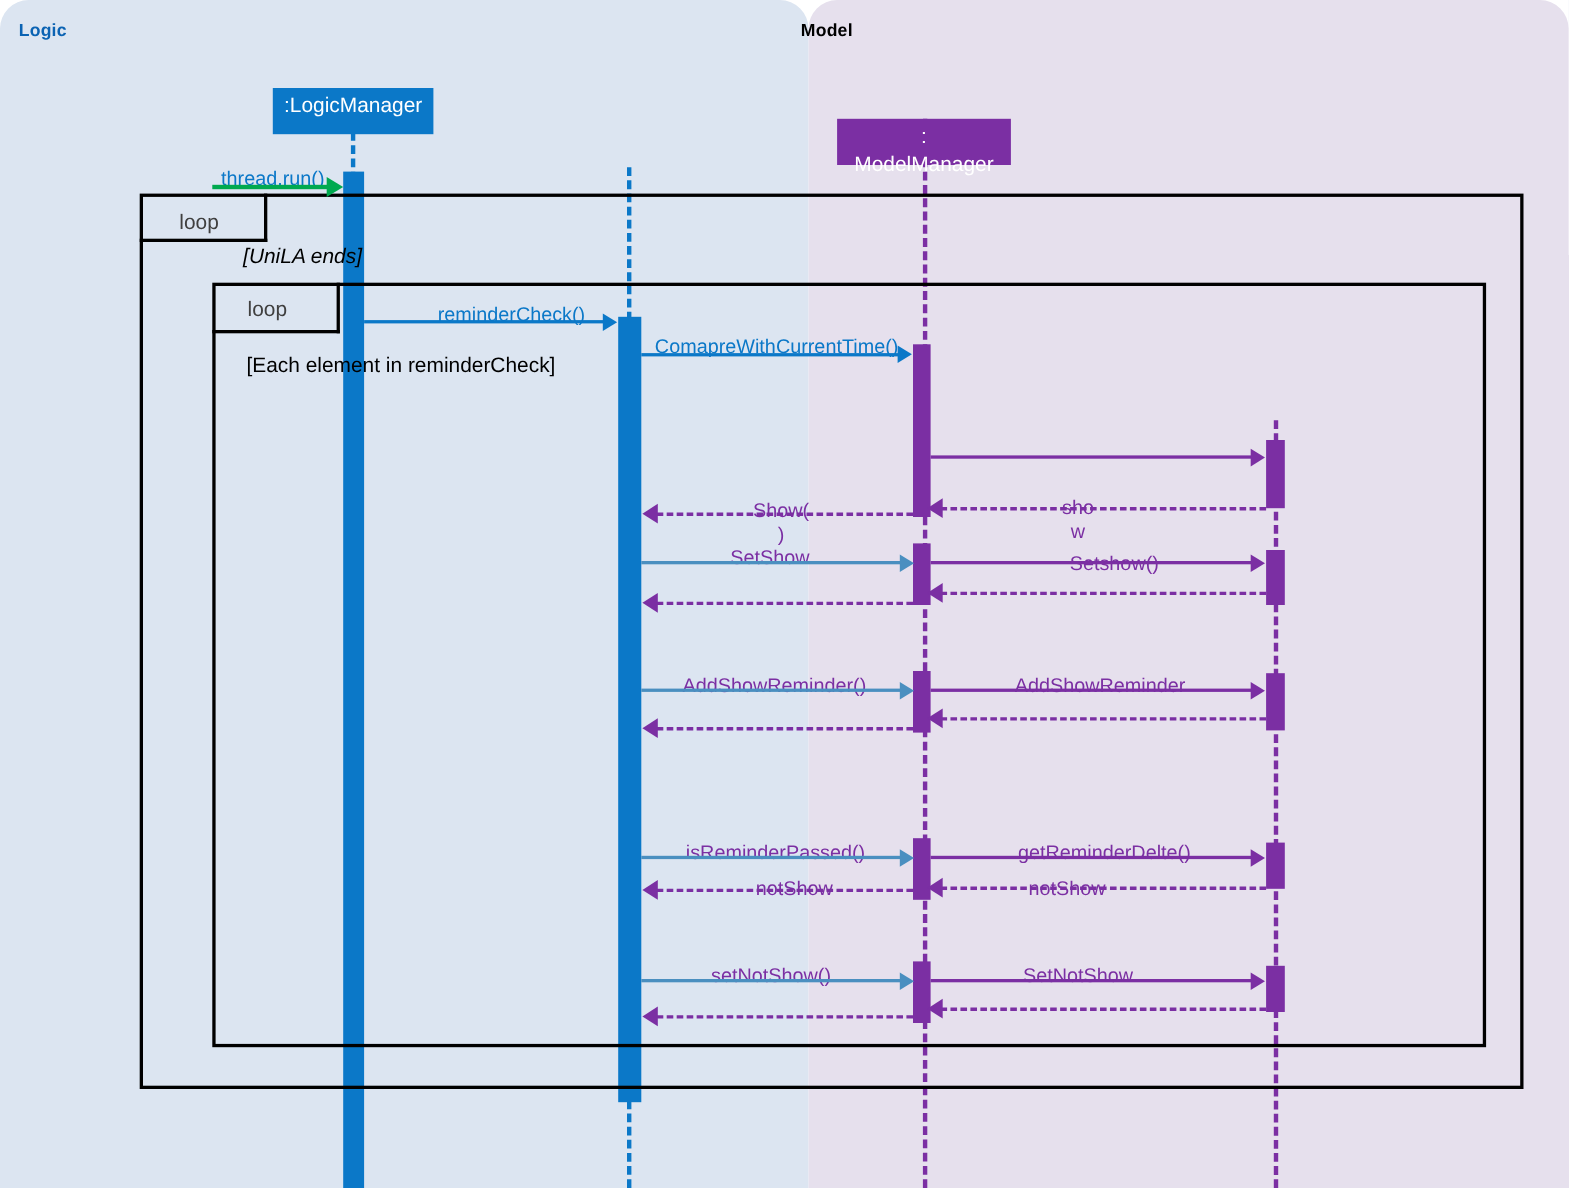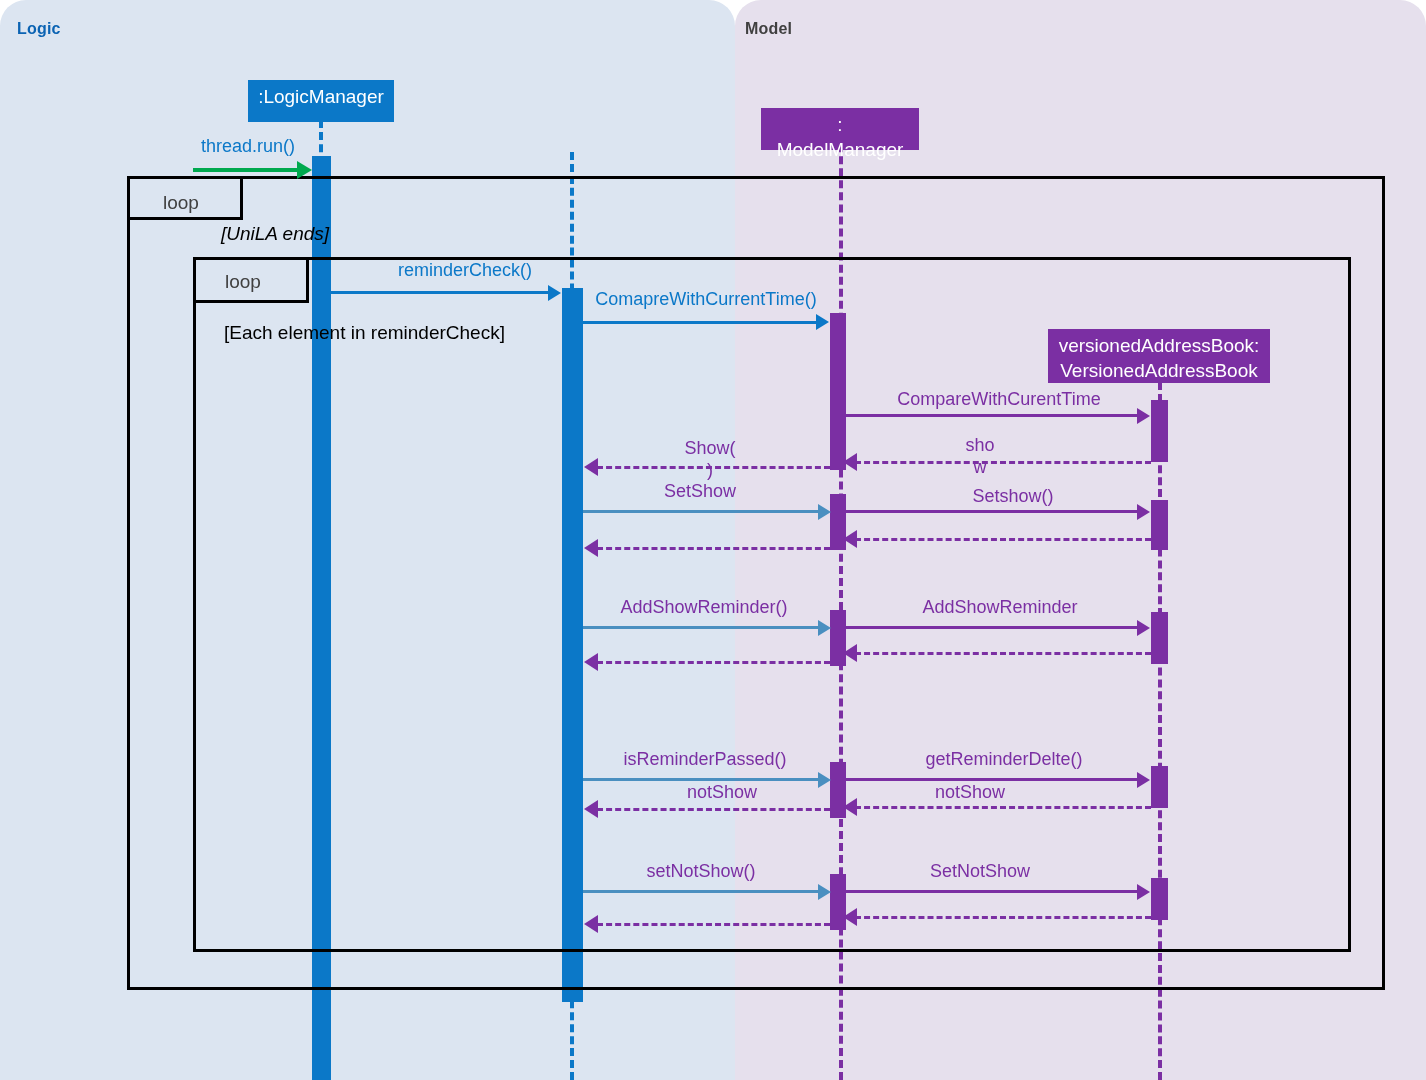--- a/index.html
+++ b/index.html
@@ -8,21 +8,21 @@
   #stage{position:absolute;left:0;top:0;width:1426px;height:1080px;}
 
   
   .panel{position:absolute;}
   .panel-logic{left:0px;top:0px;width:735px;height:1080px;
                background:#dce5f1;border-top-left-radius:26px;border-top-right-radius:26px;}
   .panel-model{left:735px;top:0px;width:691px;height:1080px;
                background:#e6e0ed;border-top-left-radius:26px;border-top-right-radius:26px;}
   .panel-title{position:absolute;font-weight:bold;font-size:16px;letter-spacing:.2px;}
   .t-logic{left:17px;top:20px;color:#0b63b3;}
-  .t-model{left:745px;top:20px;color:#404040;}
+  .t-model{left:728px;top:20px;color:#000000;}
 
   
   .lifeline{position:absolute;width:0;border-left-width:4px;border-left-style:dashed;}
   .ll-blue{border-left-color:#0b78c8;}
   .ll-purple{border-left-color:#7b2fa3;}
 
   
   .head{position:absolute;color:#ffffff;font-size:19px;line-height:25px;text-align:center;
         box-sizing:border-box;padding-top:4px;overflow:visible;white-space:pre-line;}
   .head-blue{background:#0b78c8;}
@@ -47,21 +47,21 @@
   .solid-steel{border-top:3px solid #4a8fc0;}
   .solid-purple{border-top:3px solid #7b2fa3;}
   .solid-green{border-top:4px solid #00a94f;}
   .dash-purple{border-top:3px dashed #7b2fa3;}
   .arrowhead{position:absolute;width:0;height:0;}
   .ah-r-blue{border-top:8px solid transparent;border-bottom:8px solid transparent;border-left:13px solid #0b78c8;}
   .ah-r-steel{border-top:8px solid transparent;border-bottom:8px solid transparent;border-left:13px solid #4a8fc0;}
   .ah-r-purple{border-top:8px solid transparent;border-bottom:8px solid transparent;border-left:13px solid #7b2fa3;}
   .ah-r-green{border-top:9px solid transparent;border-bottom:9px solid transparent;border-left:15px solid #00a94f;}
   .ah-l-purple{border-top:9px solid transparent;border-bottom:9px solid transparent;border-right:14px solid #7b2fa3;}
-  .mlabel{position:absolute;font-size:18px;line-height:22px;text-align:center;white-space:pre-line;}
+  .mlabel{position:absolute;font-size:18px;line-height:22px;text-align:center;white-space:pre-line;margin-top:16px;}
   .lab-blue{color:#0b78c8;}
   .lab-purple{color:#7b2fa3;}
 </style>
 </head>
 <body>
 
 <div id="stage">
 
   <div class="panel panel-logic"></div>
   <div class="panel panel-model"></div>
@@ -72,22 +72,20 @@
   <div class="lifeline ll-blue" style="left:570px;top:152px;height:928px;"></div>
   <div class="lifeline ll-purple" style="left:839px;top:108px;height:972px;"></div>
   <div class="lifeline ll-purple" style="left:1158px;top:382px;height:698px;"></div>
 
   <div class="head head-blue" style="left:248px;top:80px;width:146px;height:42px;">:LogicManager</div>
 
 
   <div class="head head-purple" style="left:761px;top:108px;width:158px;height:42px;">:
 ModelManager</div>
 
-  <div class="head head-purple" style="left:1048px;top:329px;width:222px;height:54px;">versionedAddressBook:
-VersionedAddressBook</div>
 
   <div class="act act-blue" style="left:312px;top:156px;width:19px;height:924px;"></div>
   <div class="act act-blue" style="left:562px;top:288px;width:21px;height:714px;"></div>
 
   <div class="act act-purple" style="left:830px;top:313px;width:16px;height:157px;"></div>
   <div class="act act-purple" style="left:830px;top:494px;width:16px;height:56px;"></div>
   <div class="act act-purple" style="left:830px;top:610px;width:16px;height:56px;"></div>
   <div class="act act-purple" style="left:830px;top:762px;width:16px;height:56px;"></div>
   <div class="act act-purple" style="left:830px;top:874px;width:16px;height:56px;"></div>
 
@@ -112,21 +110,20 @@
   <div class="arrowhead ah-r-green" style="left:297px;top:161px;"></div>
 
   <div class="mlabel lab-blue" style="left:370px;top:259px;width:190px;">reminderCheck()</div>
   <div class="msg solid-blue" style="left:331px;top:291px;width:218px;"></div>
   <div class="arrowhead ah-r-blue" style="left:548px;top:285px;"></div>
 
   <div class="mlabel lab-blue" style="left:578px;top:288px;width:256px;">ComapreWithCurrentTime()</div>
   <div class="msg solid-blue" style="left:583px;top:321px;width:234px;"></div>
   <div class="arrowhead ah-r-blue" style="left:816px;top:314px;"></div>
 
-  <div class="mlabel lab-purple" style="left:846px;top:388px;width:306px;">CompareWithCurentTime</div>
   <div class="msg solid-purple" style="left:846px;top:414px;width:292px;"></div>
   <div class="arrowhead ah-r-purple" style="left:1137px;top:408px;"></div>
 
   <div class="mlabel lab-purple" style="left:905px;top:434px;width:150px;">sho
 w</div>
   <div class="msg dash-purple" style="left:855px;top:461px;width:296px;"></div>
   <div class="arrowhead ah-l-purple" style="left:843px;top:453px;"></div>
 
   <div class="mlabel lab-purple" style="left:620px;top:437px;width:180px;">Show(
 )</div>

